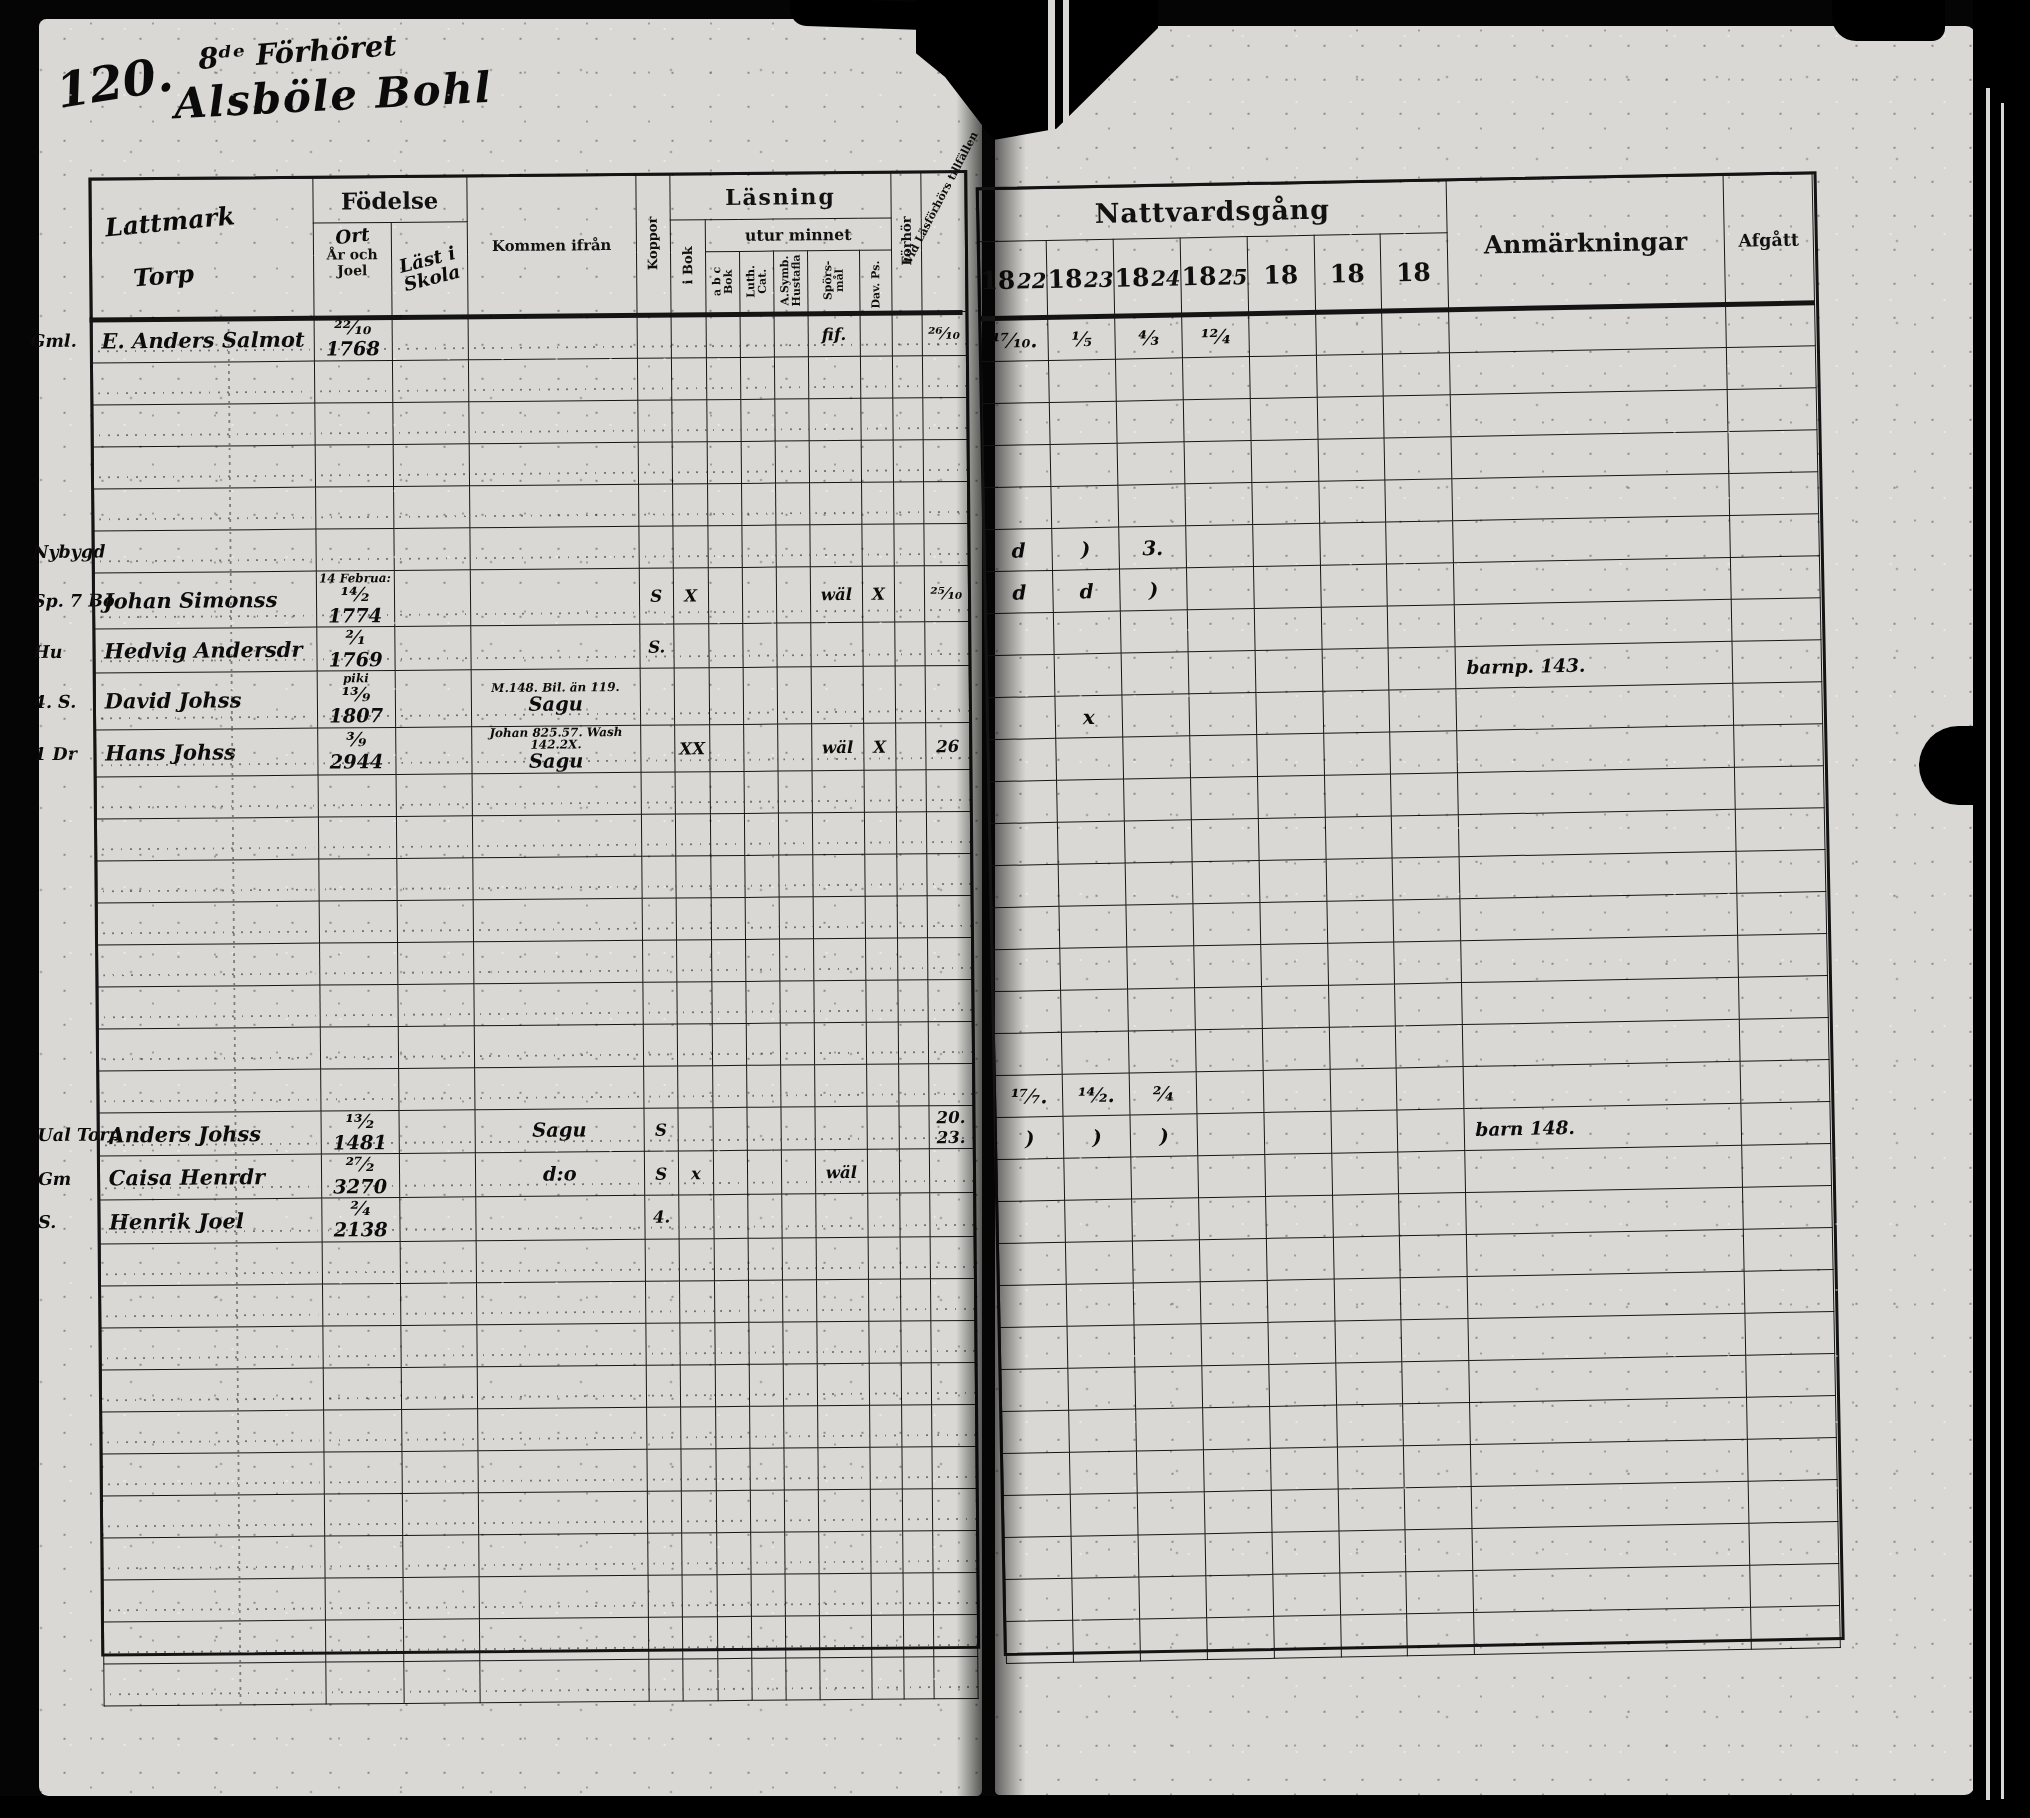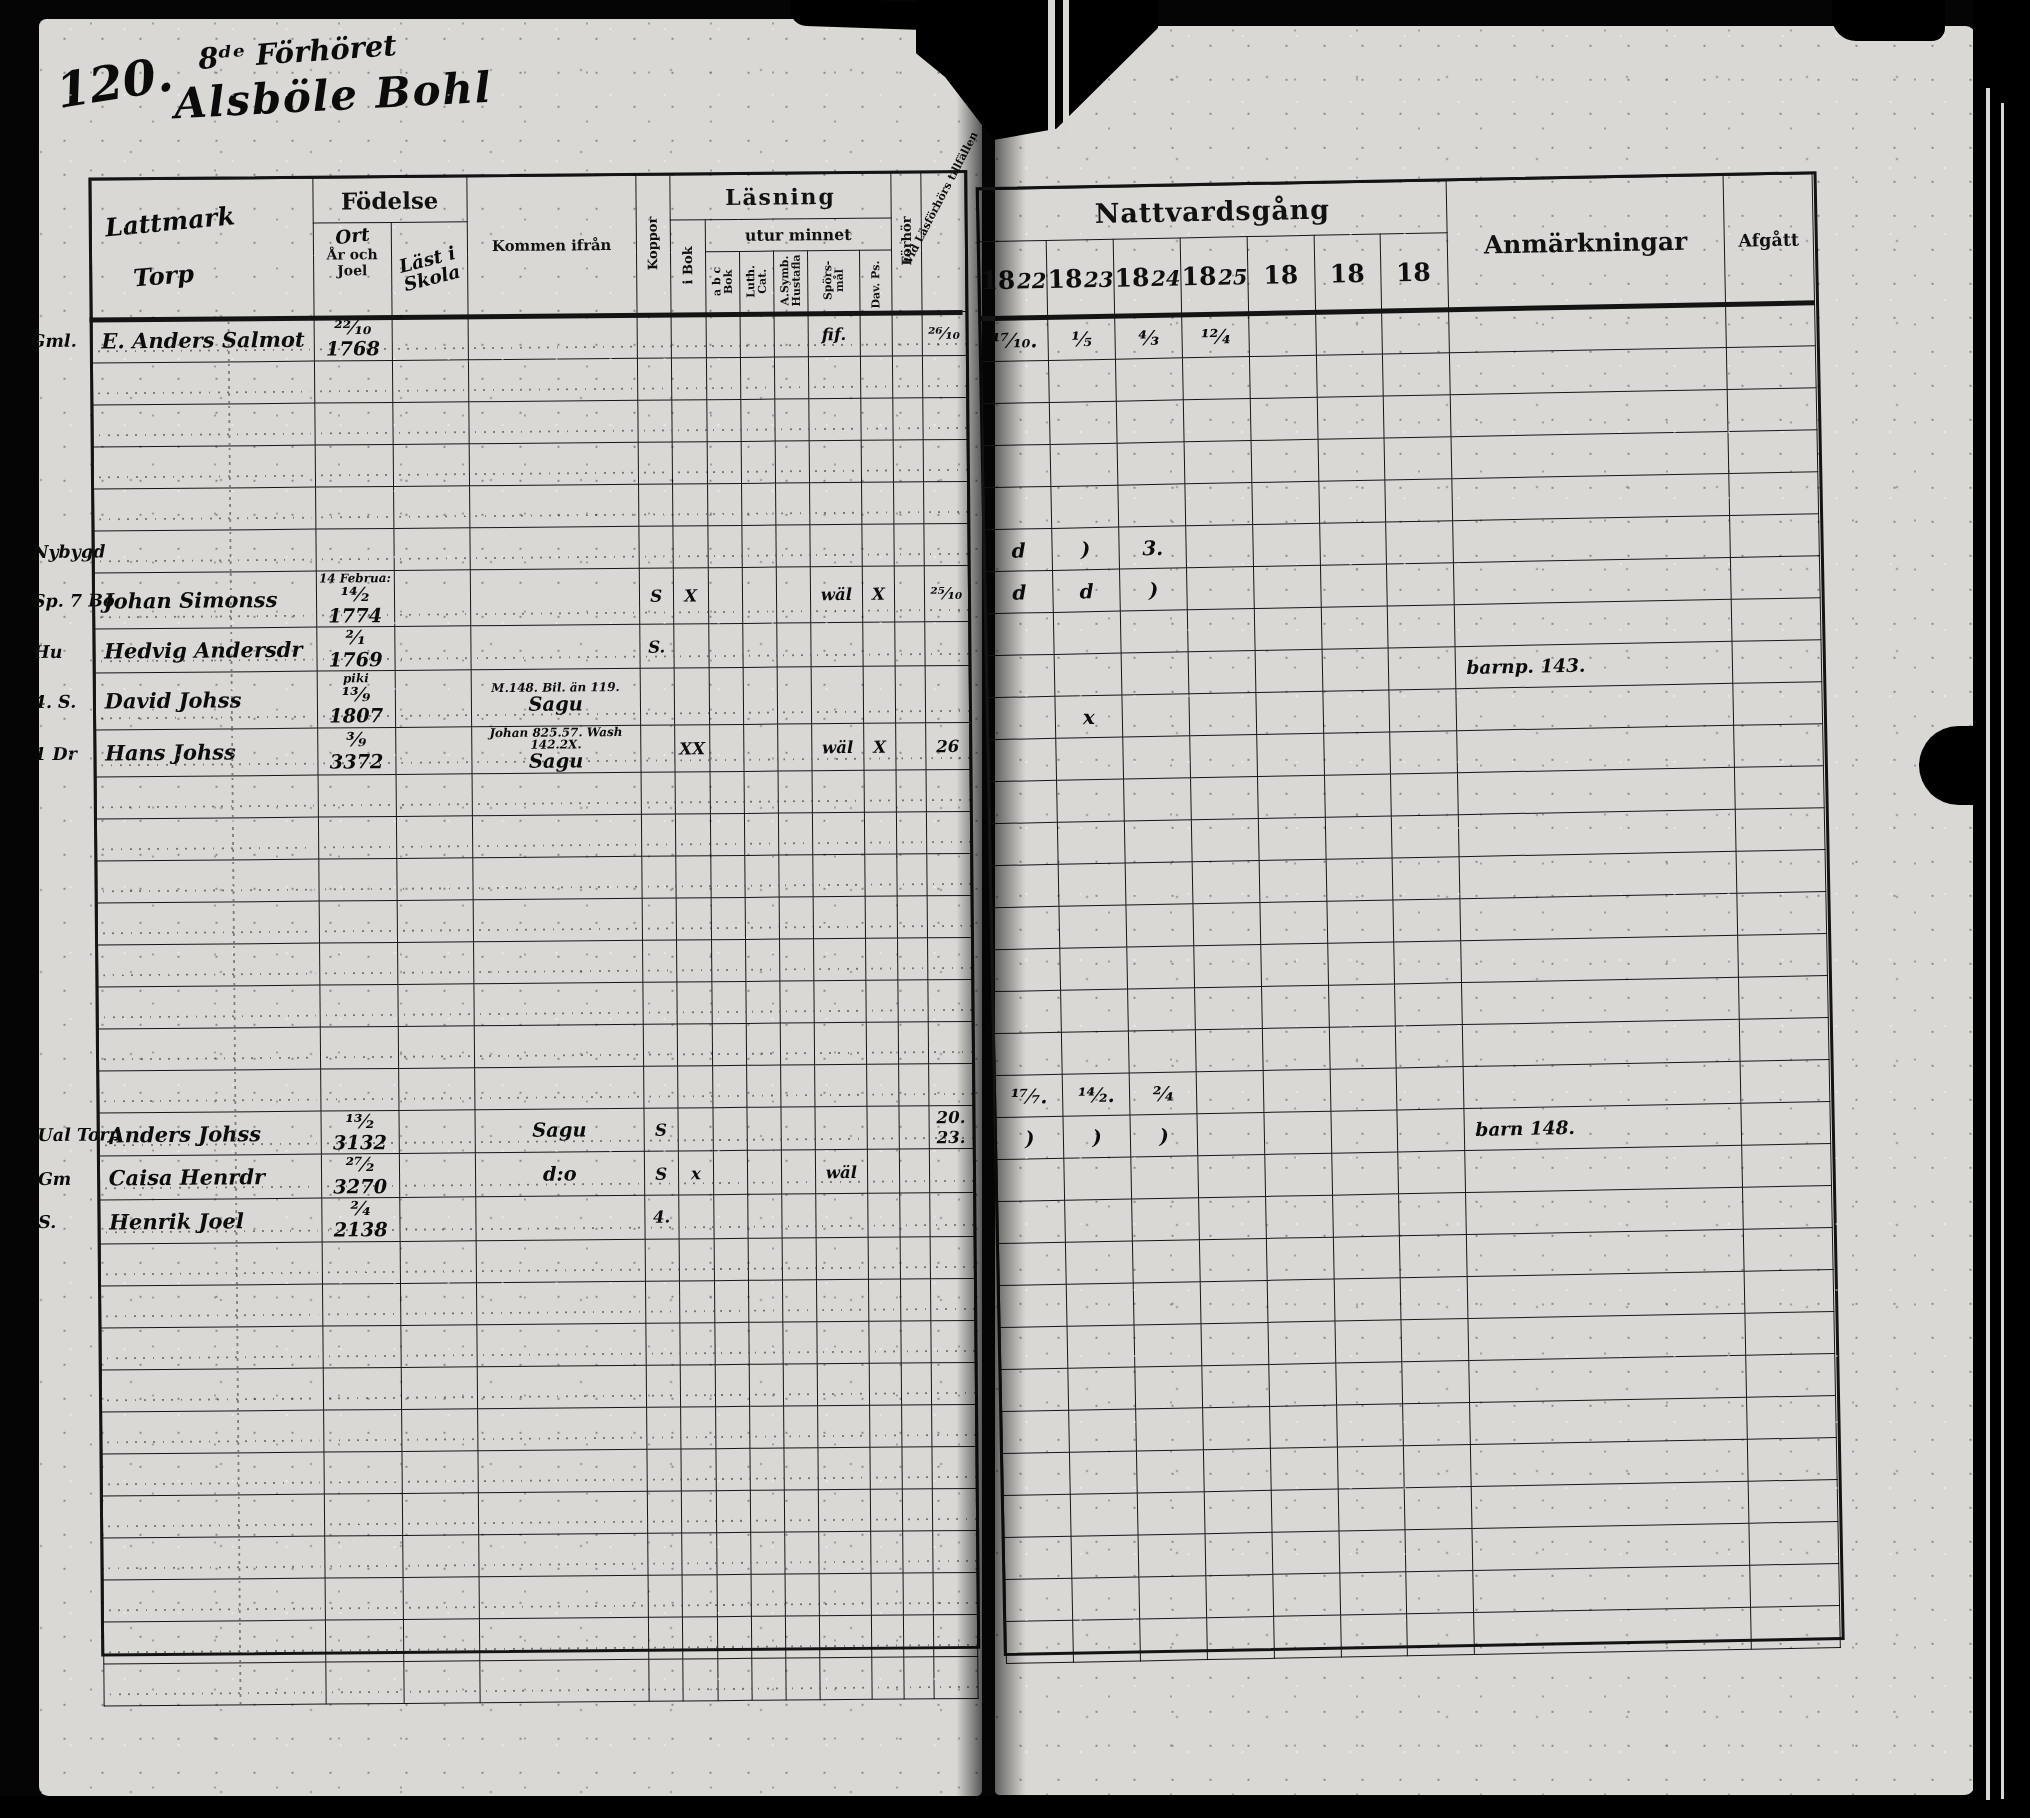--- a/index.html
+++ b/index.html
@@ -316,21 +316,21 @@
               <td class="smallmark"></td>
               <td class="smallmark"></td>
               <td class="smallmark"></td>
               <td class="smallmark"></td>
               <td class="smallmark"></td>
             </tr>
             <tr>
               <td class="mcell hw">1 Dr</td>
               <td class="ncell">Hans Johss</td>
               <td>
-                <div class="b2">³⁄₉ 3372</div>
+                <div class="b2">³⁄₉ 2944</div>
               </td>
               <td></td>
               <td>
                 <div class="ka">Johan 825.57. Wash 142.2X.</div>
                 <div class="kmain">Sagu</div>
               </td>
               <td class="smallmark"></td>
               <td class="smallmark">XX</td>
               <td class="smallmark"></td>
               <td class="smallmark"></td>
@@ -465,21 +465,21 @@
               <td class="smallmark"></td>
               <td class="smallmark"></td>
               <td class="smallmark"></td>
               <td class="smallmark"></td>
               <td class="smallmark"></td>
             </tr>
             <tr>
               <td class="mcell hw">Ual  Torp</td>
               <td class="ncell">Anders Johss</td>
               <td>
-                <div class="b2">¹³⁄₂ 3132</div>
+                <div class="b2">¹³⁄₂ 1481</div>
               </td>
               <td></td>
               <td>
                 <div class="kmain">Sagu</div>
               </td>
               <td class="smallmark">S</td>
               <td class="smallmark"></td>
               <td class="smallmark"></td>
               <td class="smallmark"></td>
               <td class="smallmark"></td>

